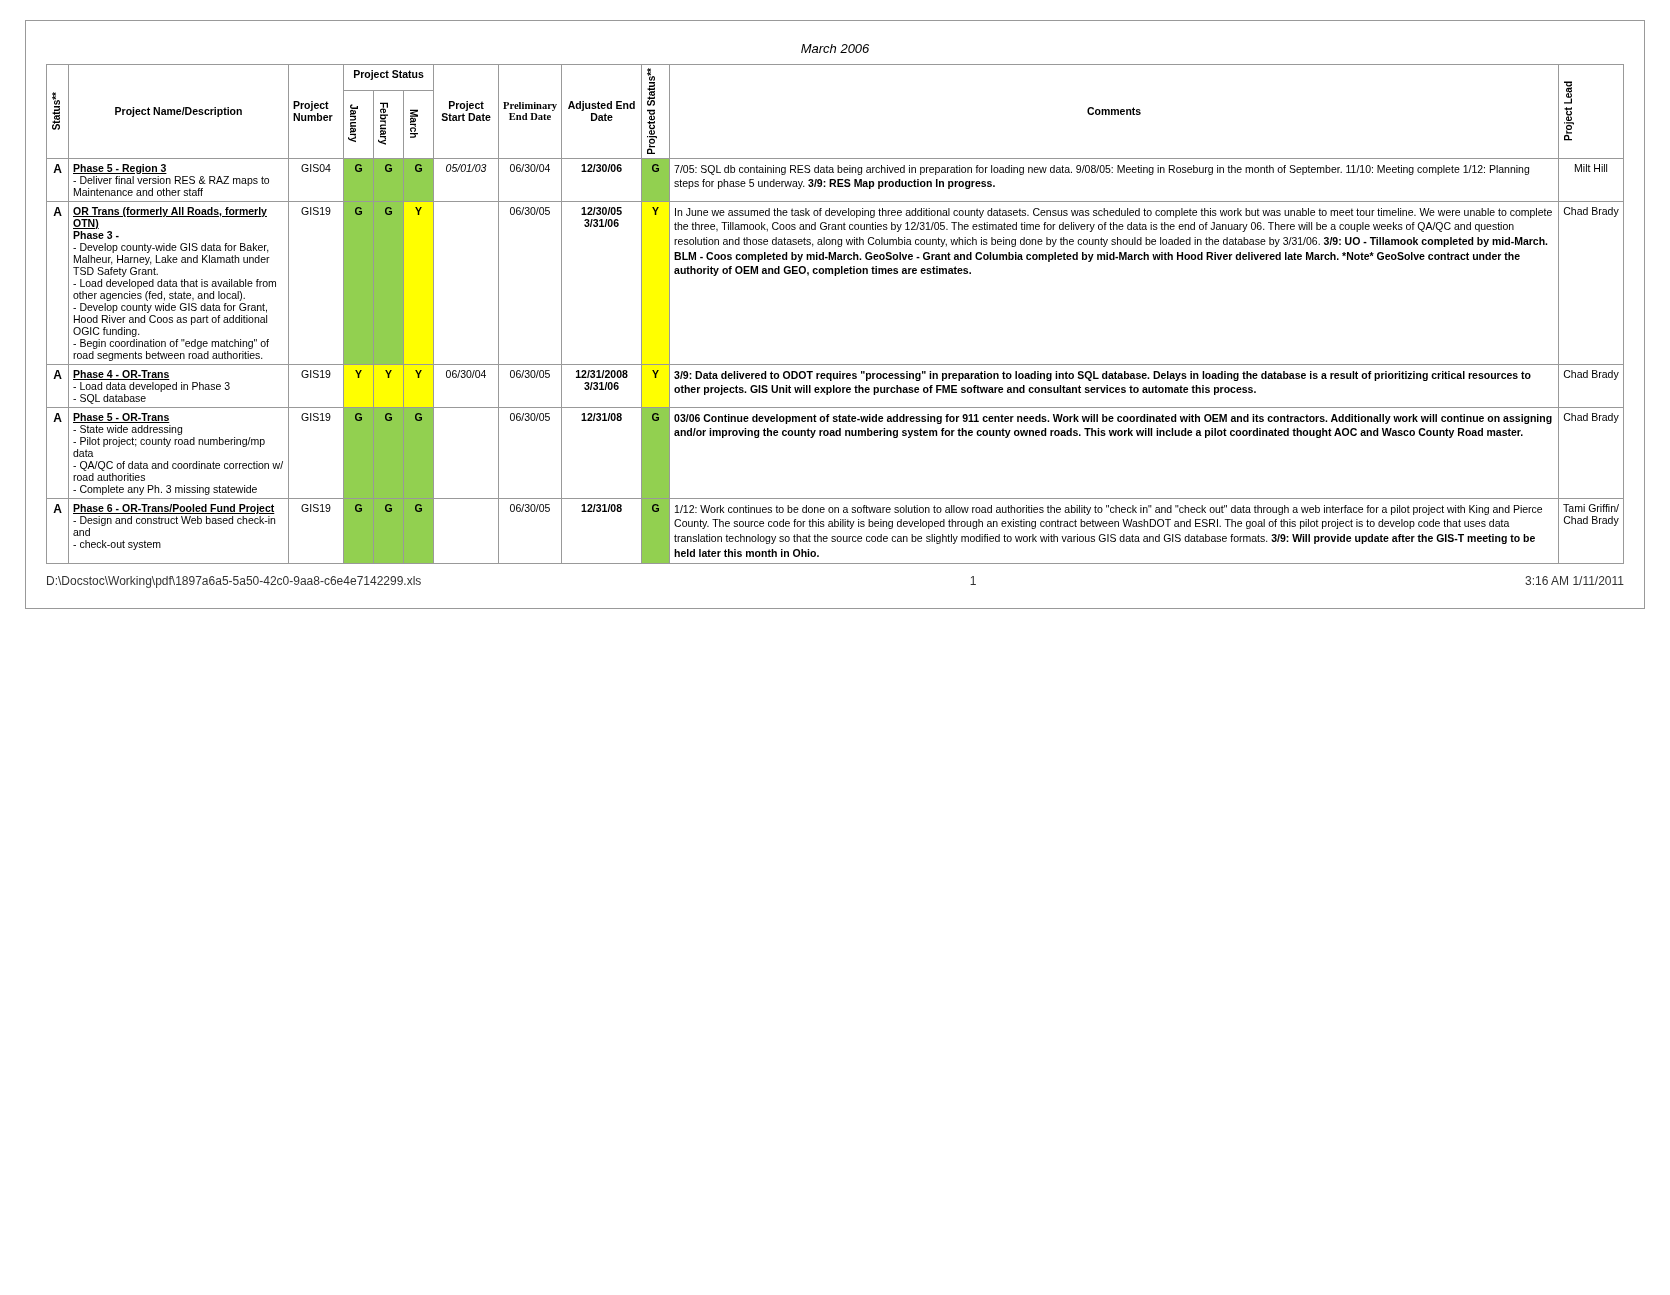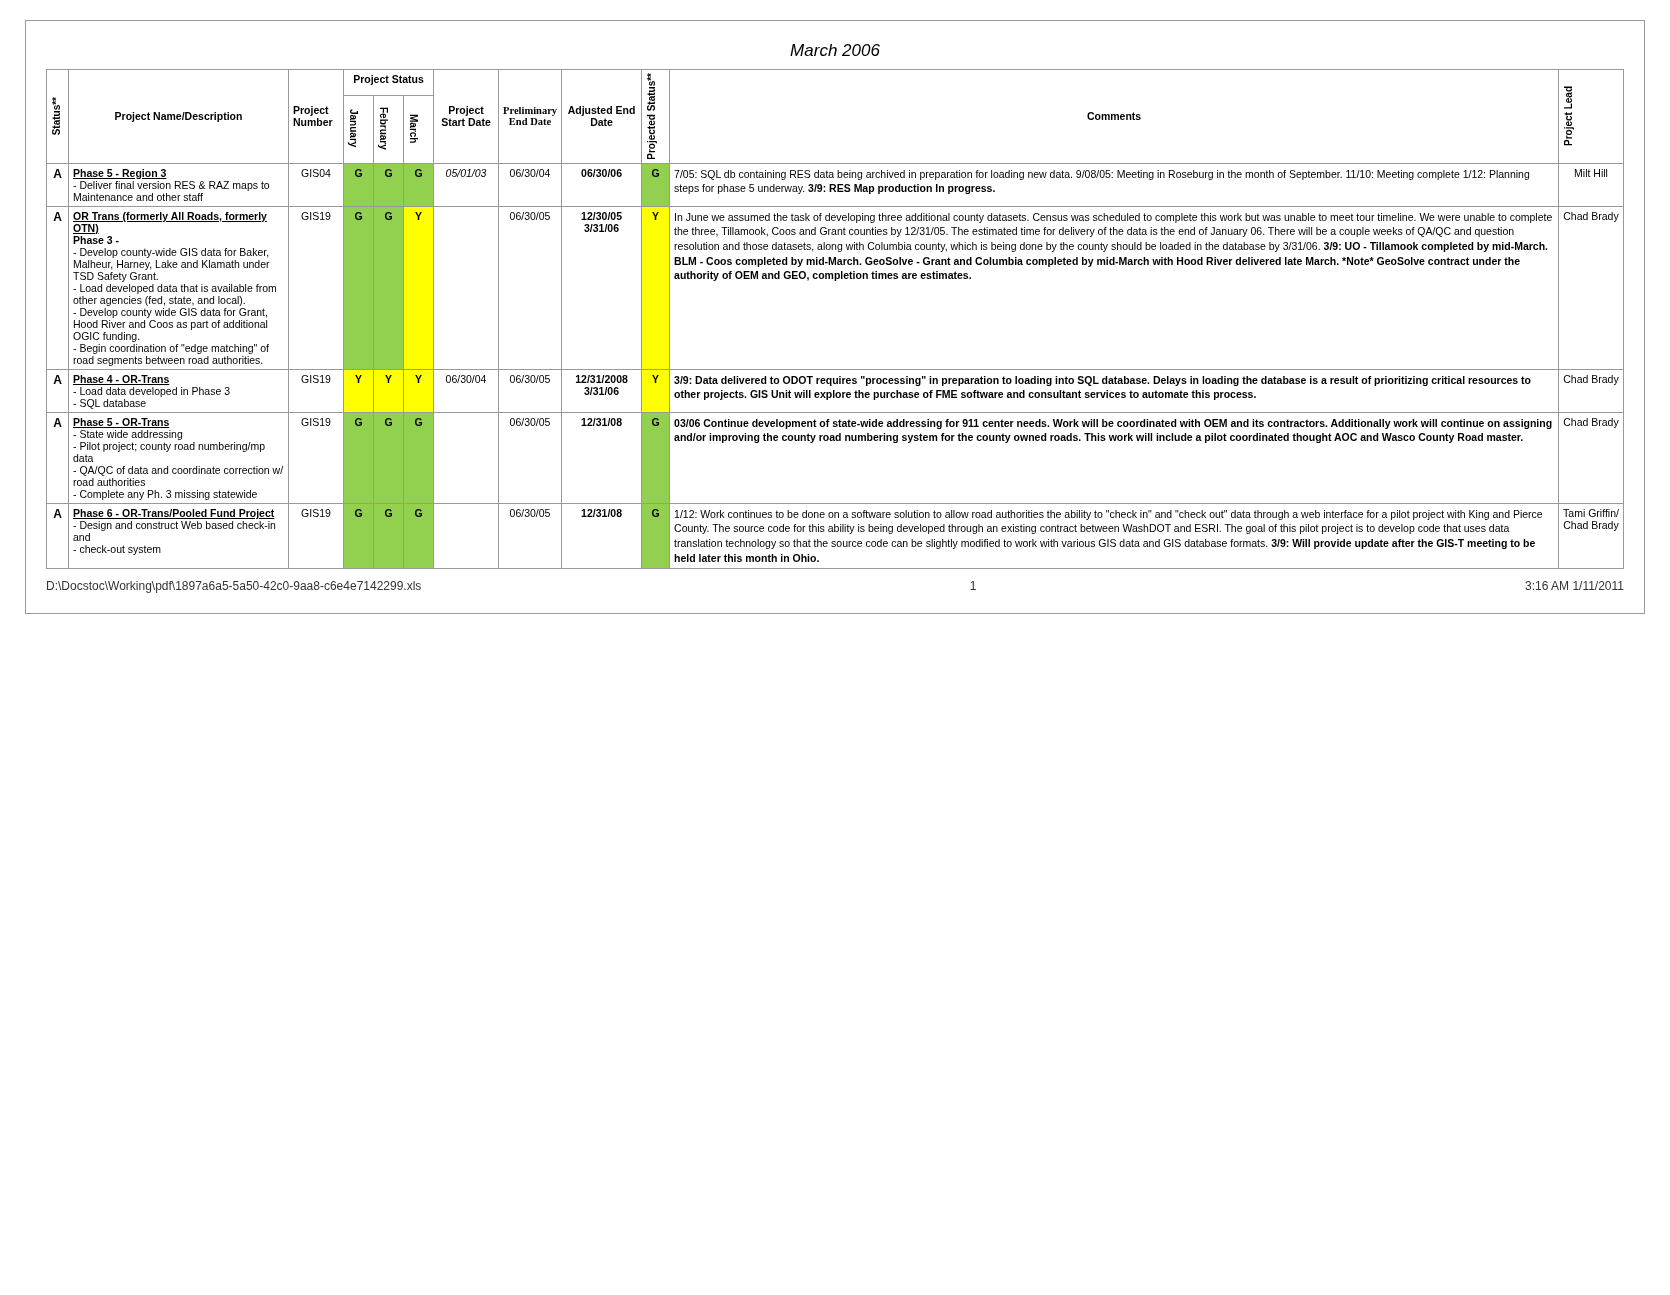--- a/index.html
+++ b/index.html
@@ -17,21 +17,21 @@
       padding: 20px;
     }
     .report-title {
       text-align: center;
       font-size: 16px;
       font-weight: bold;
       margin-bottom: 2px;
     }
     .report-subtitle {
       text-align: center;
-      font-size: 17px;
+      font-size: 13px;
       font-style: italic;
       margin-bottom: 8px;
     }
     table {
       width: 100%;
       border-collapse: collapse;
       font-size: 10.5px;
     }
     th, td {
       border: 1px solid #999;
@@ -132,21 +132,21 @@
     <tbody id="table-body">
     <tr>
           <td class="row-status">A</td>
           <td><span class="project-name">Phase 5 - Region 3</span><br>- Deliver final version RES &amp; RAZ maps to Maintenance and other staff</td>
           <td style="text-align: center;">GIS04</td>
           <td class="green-cell">G</td>
           <td class="green-cell">G</td>
           <td class="green-cell">G</td>
           <td style="text-align: center; font-style: italic;">05/01/03</td>
           <td style="text-align: center;">06/30/04</td>
-          <td style="text-align: center; font-weight: bold;">06/30/06</td>
+          <td style="text-align: center; font-weight: bold;">12/30/06</td>
           <td class="green-cell">G</td>
           <td style="line-height: 1.4;">7/05: SQL db containing RES data being archived in preparation for loading new data.  9/08/05:  Meeting in Roseburg in the month of September.  11/10: Meeting complete 1/12: Planning steps for phase 5 underway. <strong>3/9: RES Map production In progress.</strong></td>
           <td style="text-align: center; white-space: pre-line;">Milt Hill</td>
         </tr>
         <tr>
           <td class="row-status">A</td>
           <td><span class="project-name">OR Trans (formerly All Roads, formerly OTN)</span><br><strong>Phase 3 -</strong><br>- Develop county-wide GIS data for Baker, Malheur, Harney, Lake and Klamath under TSD Safety Grant.<br>- Load developed data that is available from other agencies (fed, state, and local).<br>- Develop county wide GIS data for Grant, Hood River and Coos as part of additional OGIC funding.<br>- Begin coordination of "edge matching" of road segments between road authorities.</td>
           <td style="text-align: center;">GIS19</td>
           <td class="green-cell">G</td>
           <td class="green-cell">G</td>

